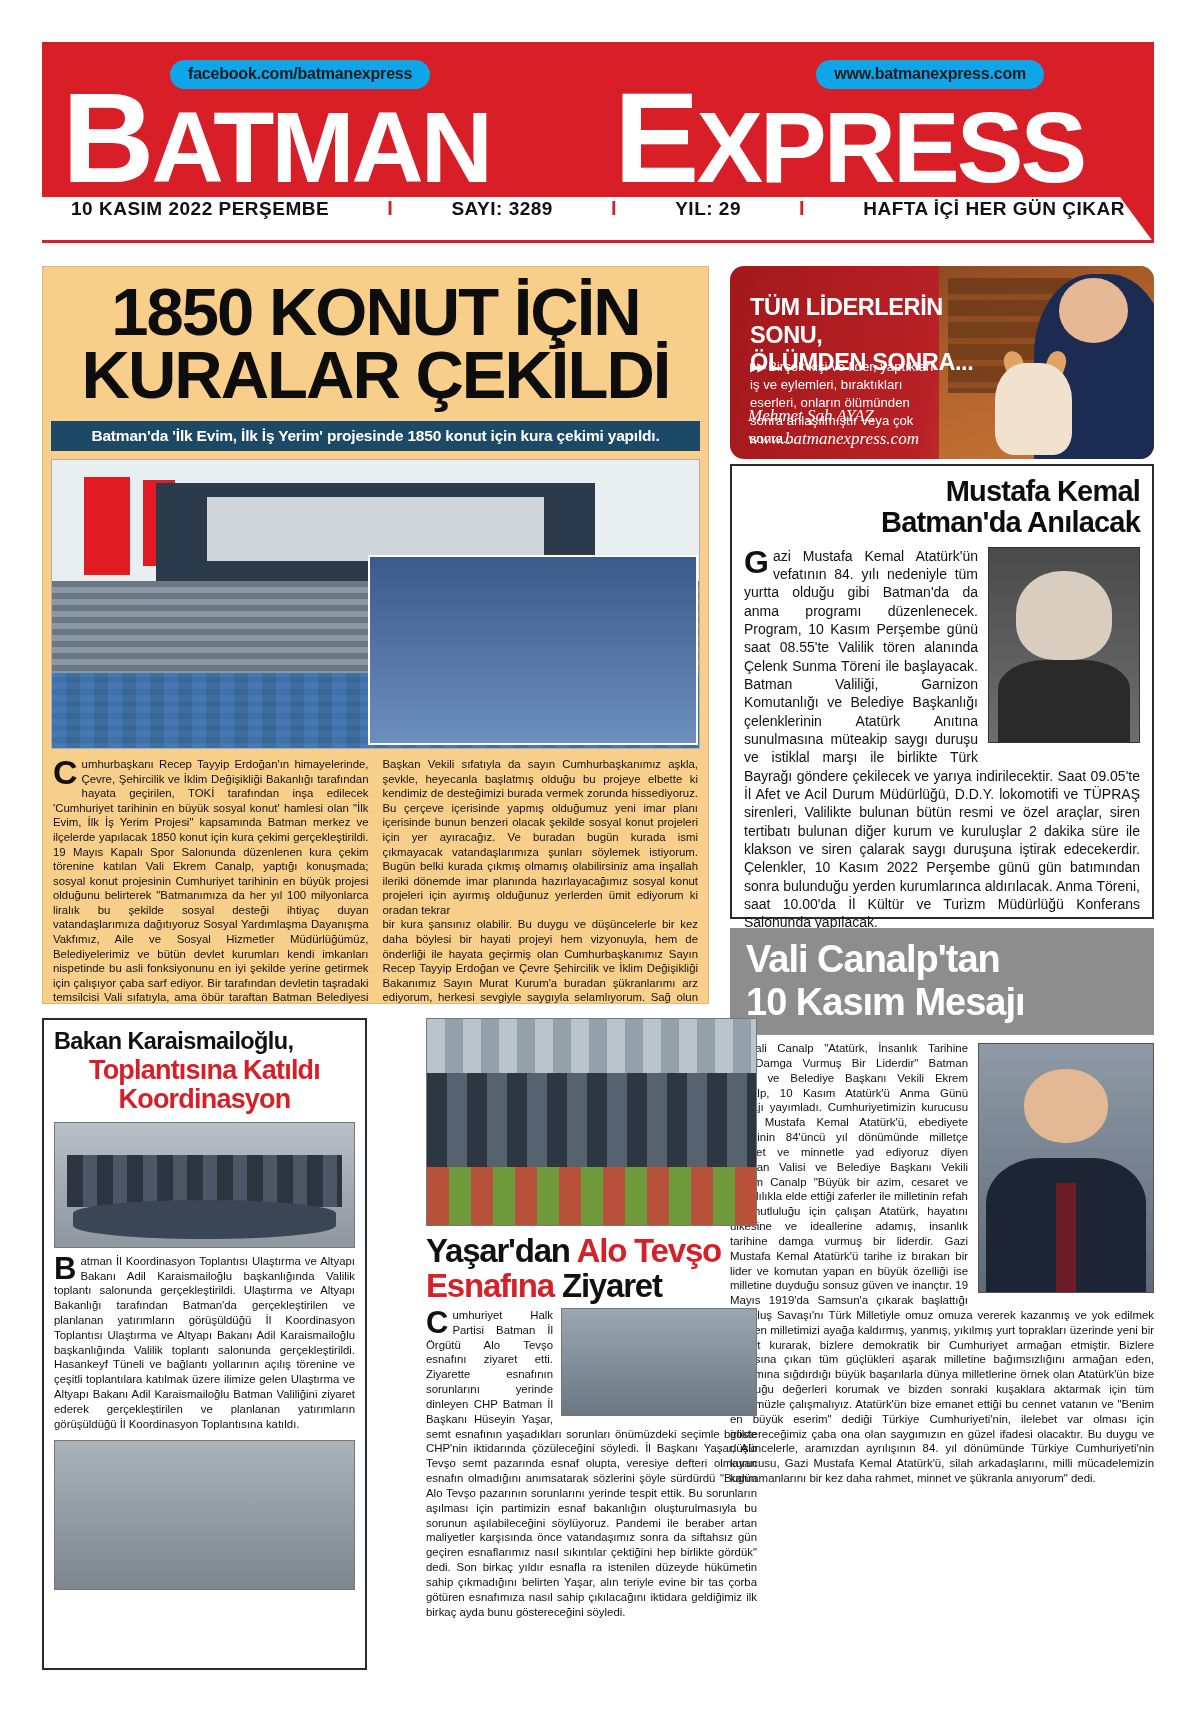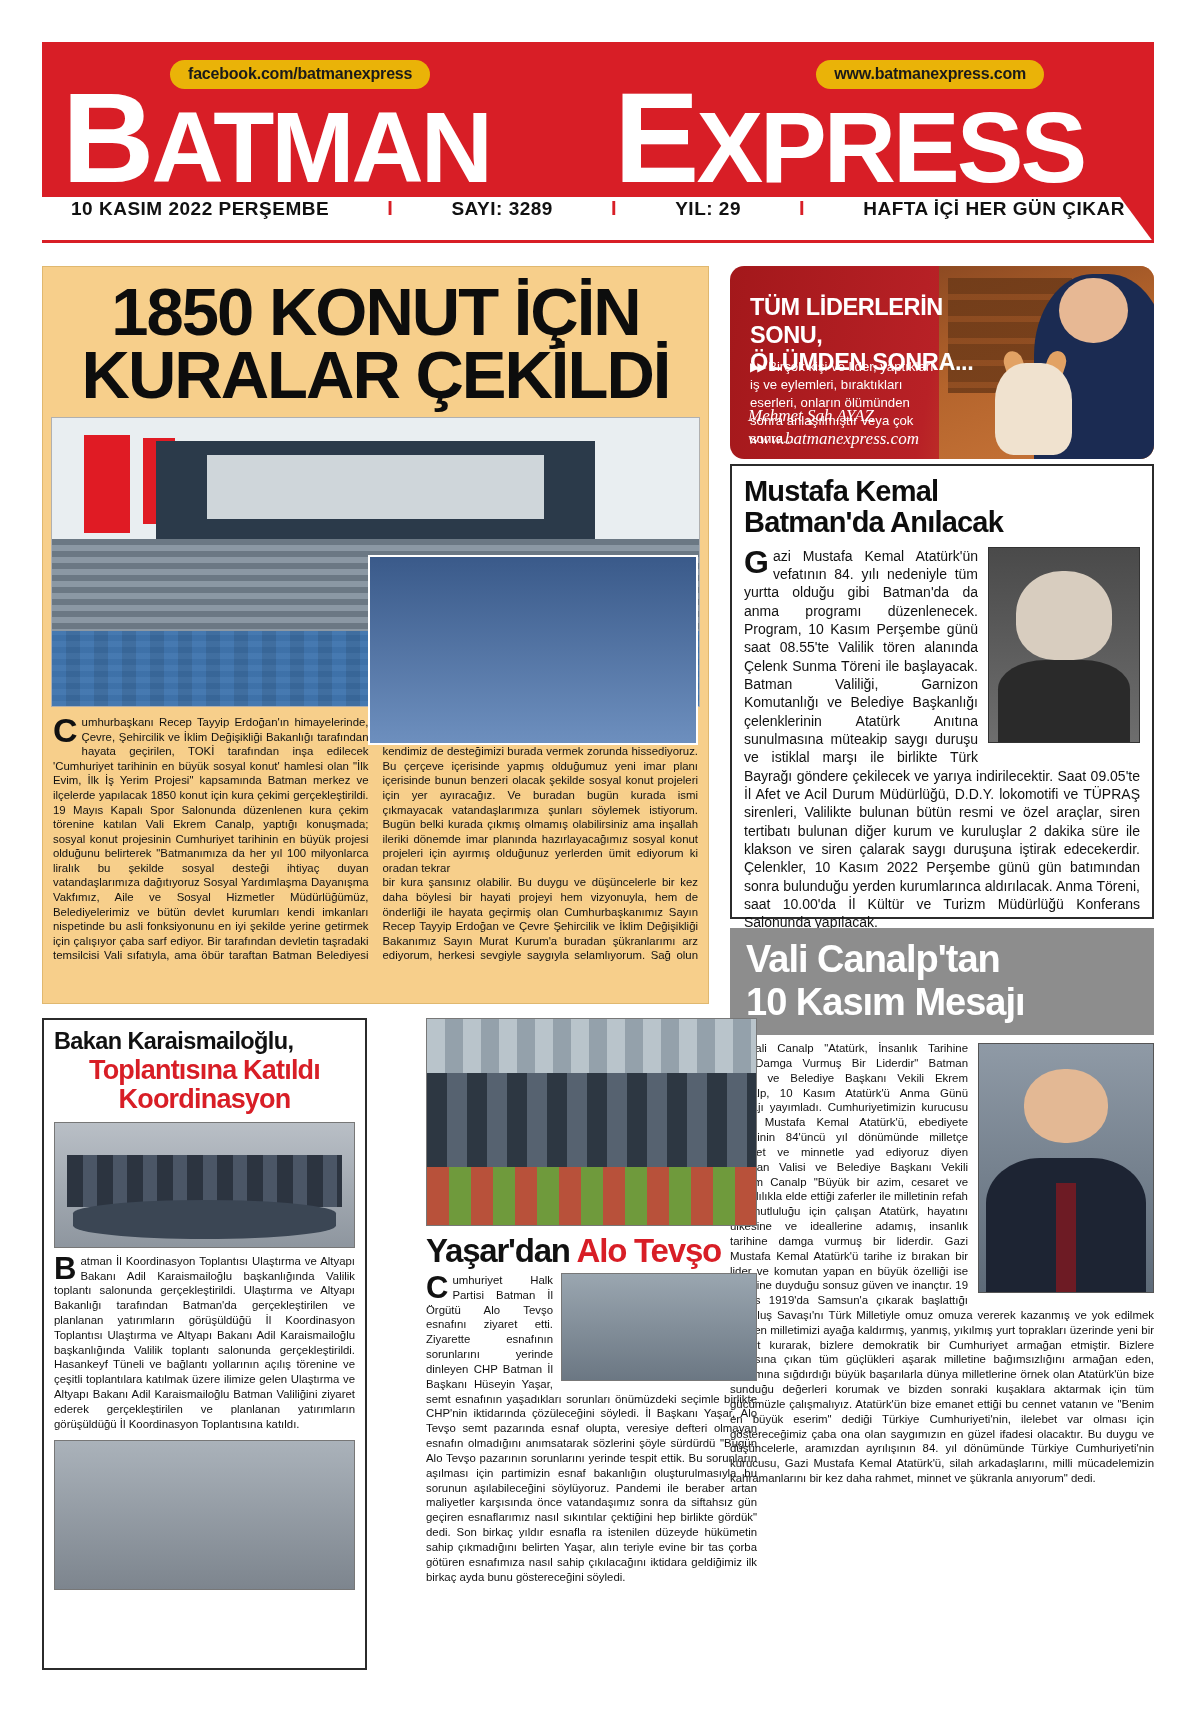--- a/index.html
+++ b/index.html
@@ -13,21 +13,21 @@
   .page { position: relative; width: 1195px; height: 1715px; background: #fff; }
 
   
   .masthead {
     position: absolute; left: 42px; top: 42px;
     width: 1112px; height: 155px;
     background: #d81e26;
     overflow: hidden;
   }
   .social-pill {
-    position: absolute; background: #eab308; color: #1a1a1a;
+    position: absolute; background: #0ea5e9; color: #1a1a1a;
     font-weight: bold; border-radius: 22px;
     font-size: 16px; letter-spacing: -0.2px;
     padding: 5px 18px 6px 18px; white-space: nowrap;
     font-family: "Liberation Sans", sans-serif;
   }
   .pill-fb { left: 128px; top: 18px; }
   .pill-web { right: 110px; top: 18px; }
 
   .logo-row {
     position: absolute; left: 0; top: 26px; width: 1112px; height: 128px;
@@ -175,21 +175,21 @@
   }
 
   
   .mk {
     position: absolute; left: 730px; top: 464px;
     width: 424px; height: 455px;
     border: 2px solid #2b2b2b; background: #fff;
     padding: 10px 12px;
   }
   .mk-title {
-    text-align: left; font-weight: bold;
+    text-align: right; font-weight: bold;
     font-size: 29px; line-height: 1.08; color: #0d0d0d;
     letter-spacing: -0.8px;
   }
   .mk-photo {
     float: right; width: 152px; height: 196px;
     margin: 8px 0 6px 10px;
     background: linear-gradient(#4a4a4a,#6e6e6e);
     border: 1px solid #333; position: relative; overflow: hidden;
   }
   .mk-photo .mk-f { position:absolute; left:18%; top:12%; width:64%; height:46%;
@@ -328,20 +328,21 @@
       <span>HAFTA İÇİ HER GÜN ÇIKAR</span>
     </div>
     <div class="red-tri"></div>
   </div>
 
   <div class="lead">
     <div class="lead-head">
       <div>1850 KONUT İÇİN</div>
       <div>KURALAR ÇEKİLDİ</div>
     </div>
+    <div class="lead-sub">Batman'da 'İlk Evim, İlk İş Yerim' projesinde 1850 konut için kura çekimi yapıldı.</div>
     <div class="lead-photo">
       <div class="hall">
         <div class="flag"></div>
         <div class="flag2"></div>
         <div class="stage"></div>
         <div class="screen"></div>
         <div class="crowd"></div>
         <div class="chairs"></div>
       </div>
     </div>
@@ -416,20 +417,21 @@
   </div>
 
   <div class="yt">
     <div class="yt-photo">
       <div class="awn"></div>
       <div class="ppl2"></div>
       <div class="veg"></div>
     </div>
     <div class="yt-head">
       <div class="yt-h1"><span>Yaşar'dan </span><span class="red">Alo Tevşo</span></div>
+      <div class="yt-h2"><span>Esnafına </span><span class="blk">Ziyaret</span></div>
     </div>
     <div class="yt-photo2">
       <div class="ppl2"></div>
     </div>
     <div class="yt-body">Cumhuriyet Halk Partisi Batman İl Örgütü Alo Tevşo esnafını ziyaret etti. Ziyarette esnafının sorunlarını yerinde dinleyen CHP Batman İl Başkanı Hüseyin Yaşar, semt esnafının yaşadıkları sorunları önümüzdeki seçimle birlikte CHP'nin iktidarında çözüleceğini söyledi. İl Başkanı Yaşar, Alo Tevşo semt pazarında esnaf olupta, veresiye defteri olmayan esnafın olmadığını anımsatarak sözlerini şöyle sürdürdü "Bugün Alo Tevşo pazarının sorunlarını yerinde tespit ettik. Bu sorunların aşılması için partimizin esnaf bakanlığın oluşturulmasıyla bu sorunun aşılabileceğini söylüyoruz. Pandemi ile beraber artan maliyetler karşısında önce vatandaşımız sonra da siftahsız gün geçiren esnaflarımız nasıl sıkıntılar çektiğini hep birlikte gördük" dedi. Son birkaç yıldır esnafla ra istenilen düzeyde hükümetin sahip çıkmadığını belirten Yaşar, alın teriyle evine bir tas çorba götüren esnafımıza nasıl sahip çıkılacağını iktidara geldiğimiz ilk birkaç ayda bunu göstereceğini söyledi.</div>
   </div>
 
 </div>
 
 </body></html>

